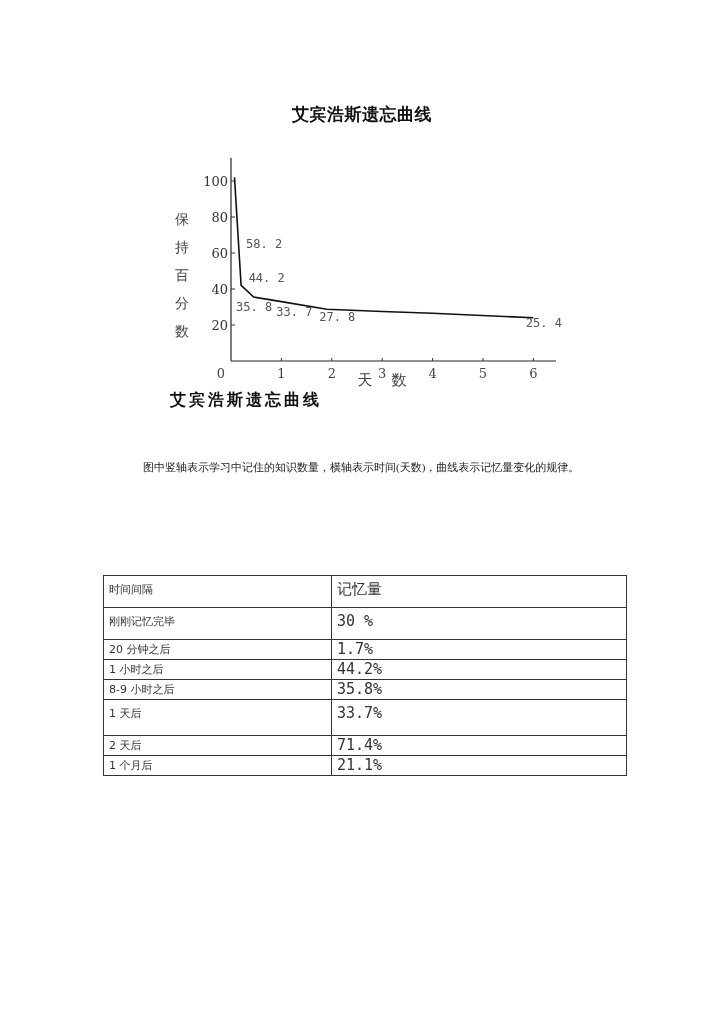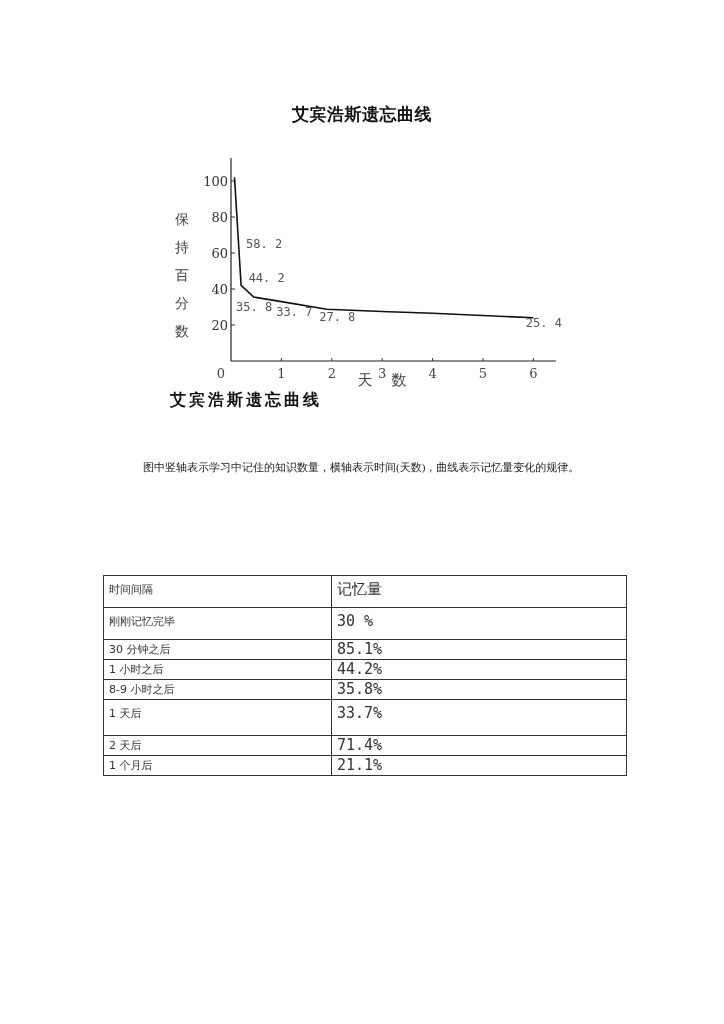--- a/index.html
+++ b/index.html
@@ -158,22 +158,22 @@
   <tbody id="table-body">
     <tr class="tall">
       <td class="col1">时间间隔</td>
       <td class="col2" style="font-family: 'DejaVu Sans', 'Liberation Sans', sans-serif;">记忆量</td>
     </tr>
     <tr class="tall">
       <td class="col1">刚刚记忆完毕</td>
       <td class="col2">30 %</td>
     </tr>
     <tr class="short">
-      <td class="col1">30 分钟之后</td>
-      <td class="col2">85.1%</td>
+      <td class="col1">20 分钟之后</td>
+      <td class="col2">1.7%</td>
     </tr>
     <tr class="short">
       <td class="col1">1 小时之后</td>
       <td class="col2">44.2%</td>
     </tr>
     <tr class="short">
       <td class="col1">8-9 小时之后</td>
       <td class="col2">35.8%</td>
     </tr>
     <tr class="mid">

